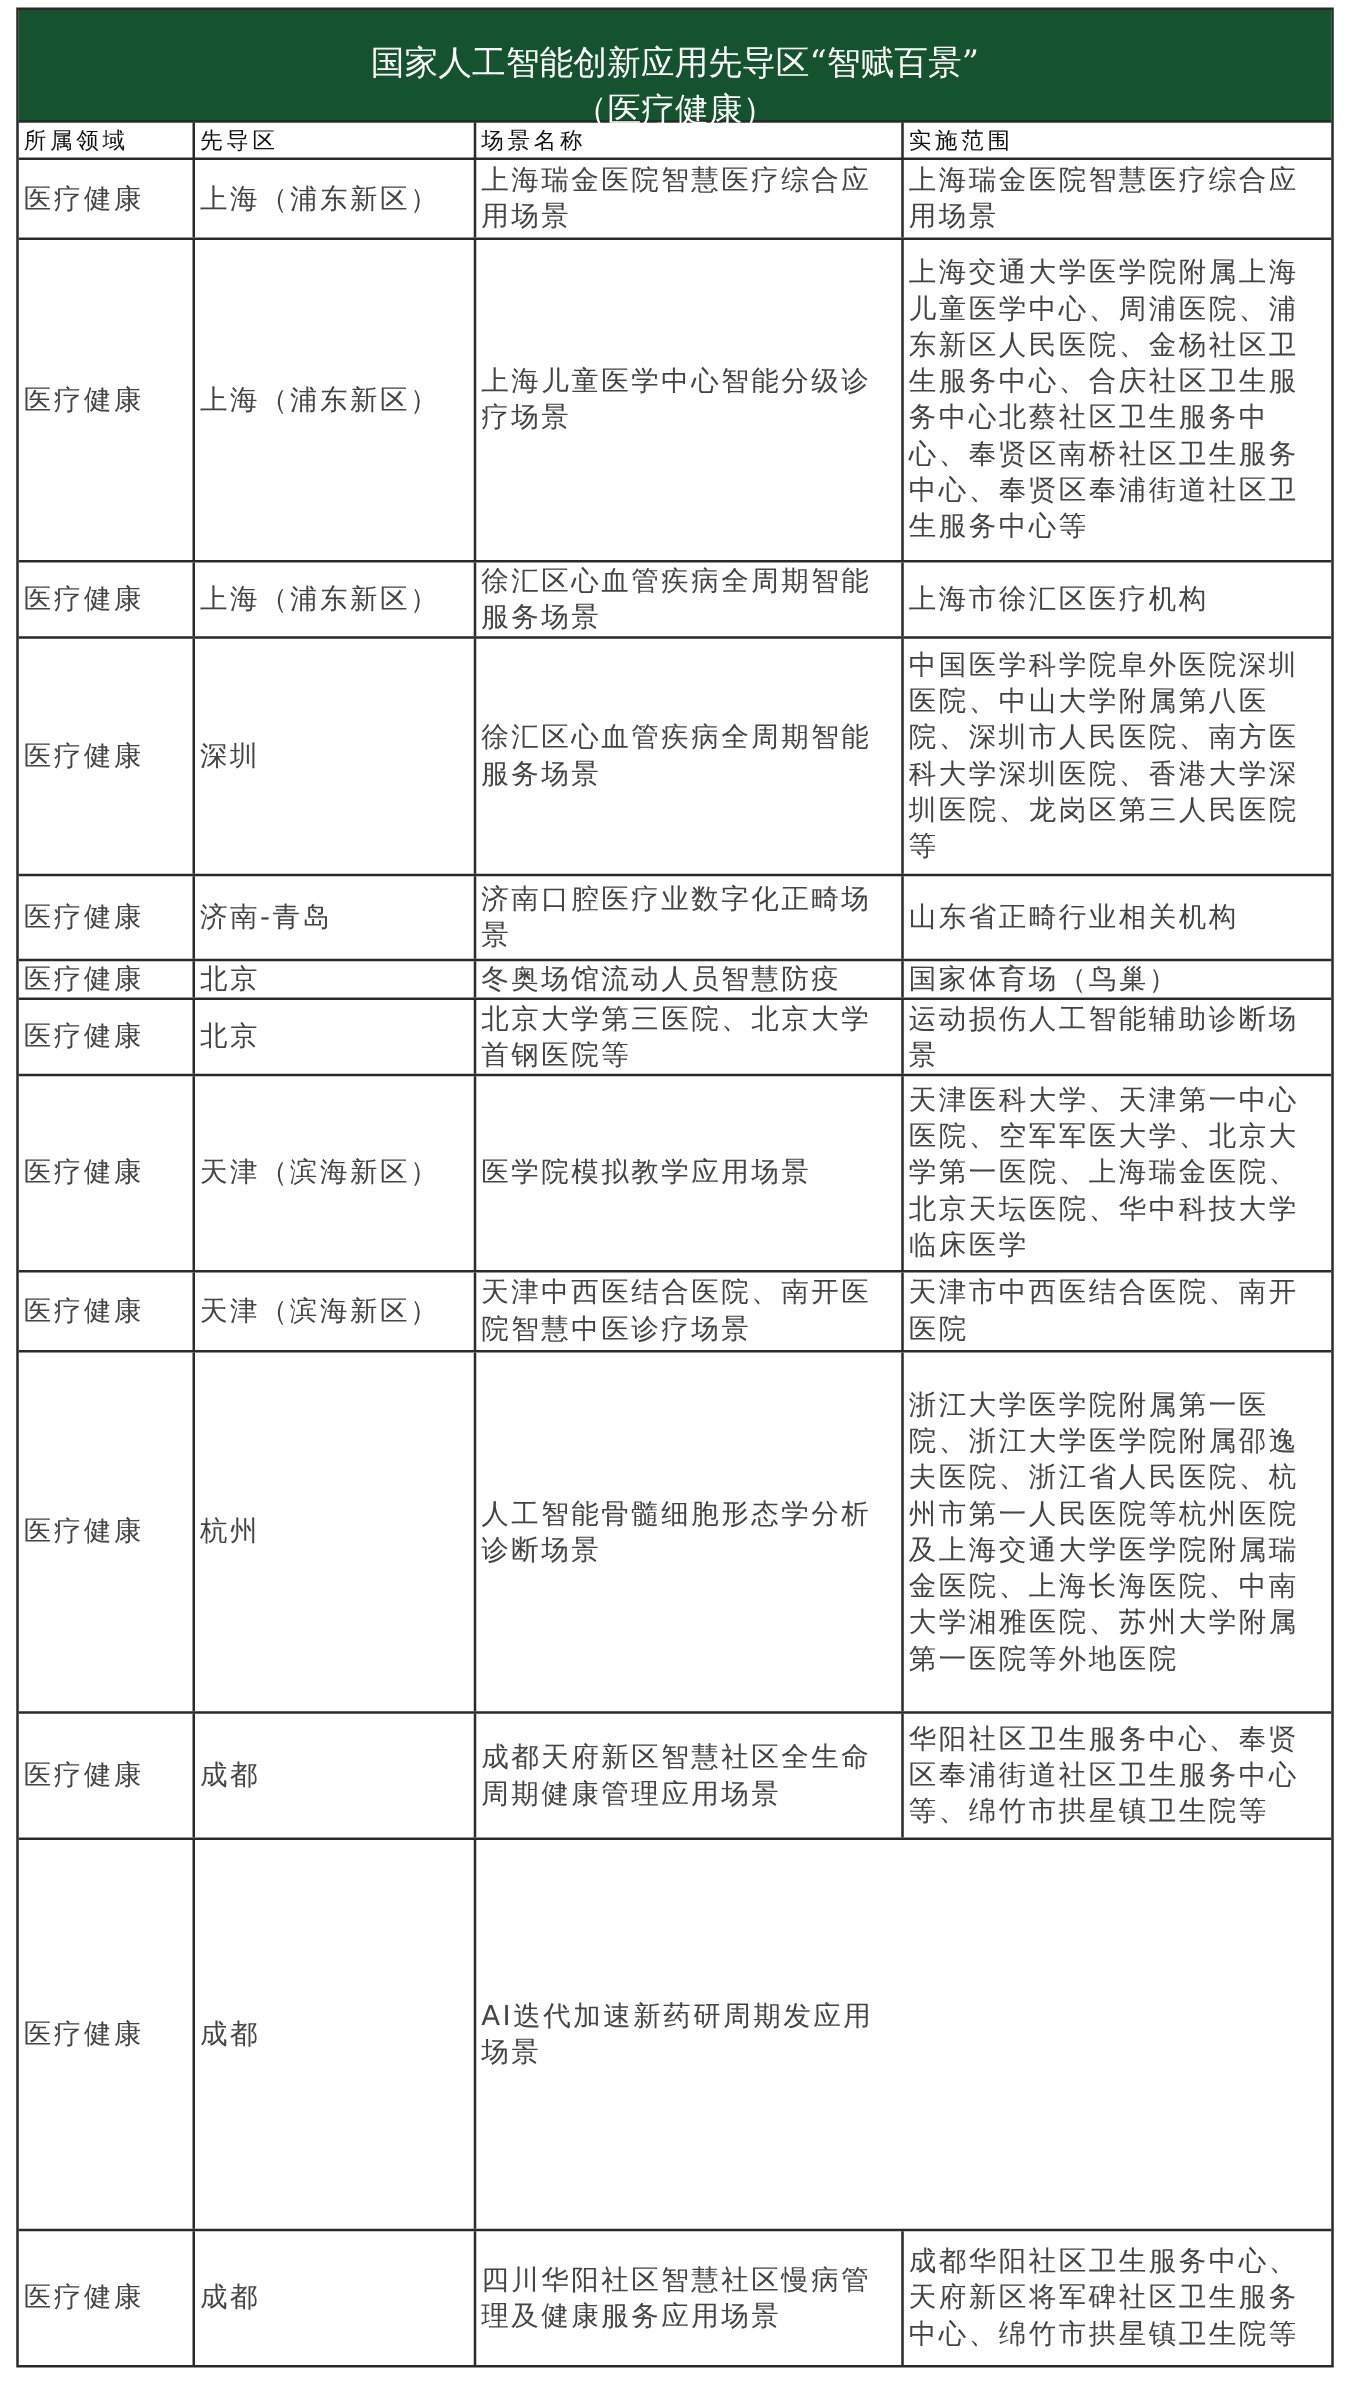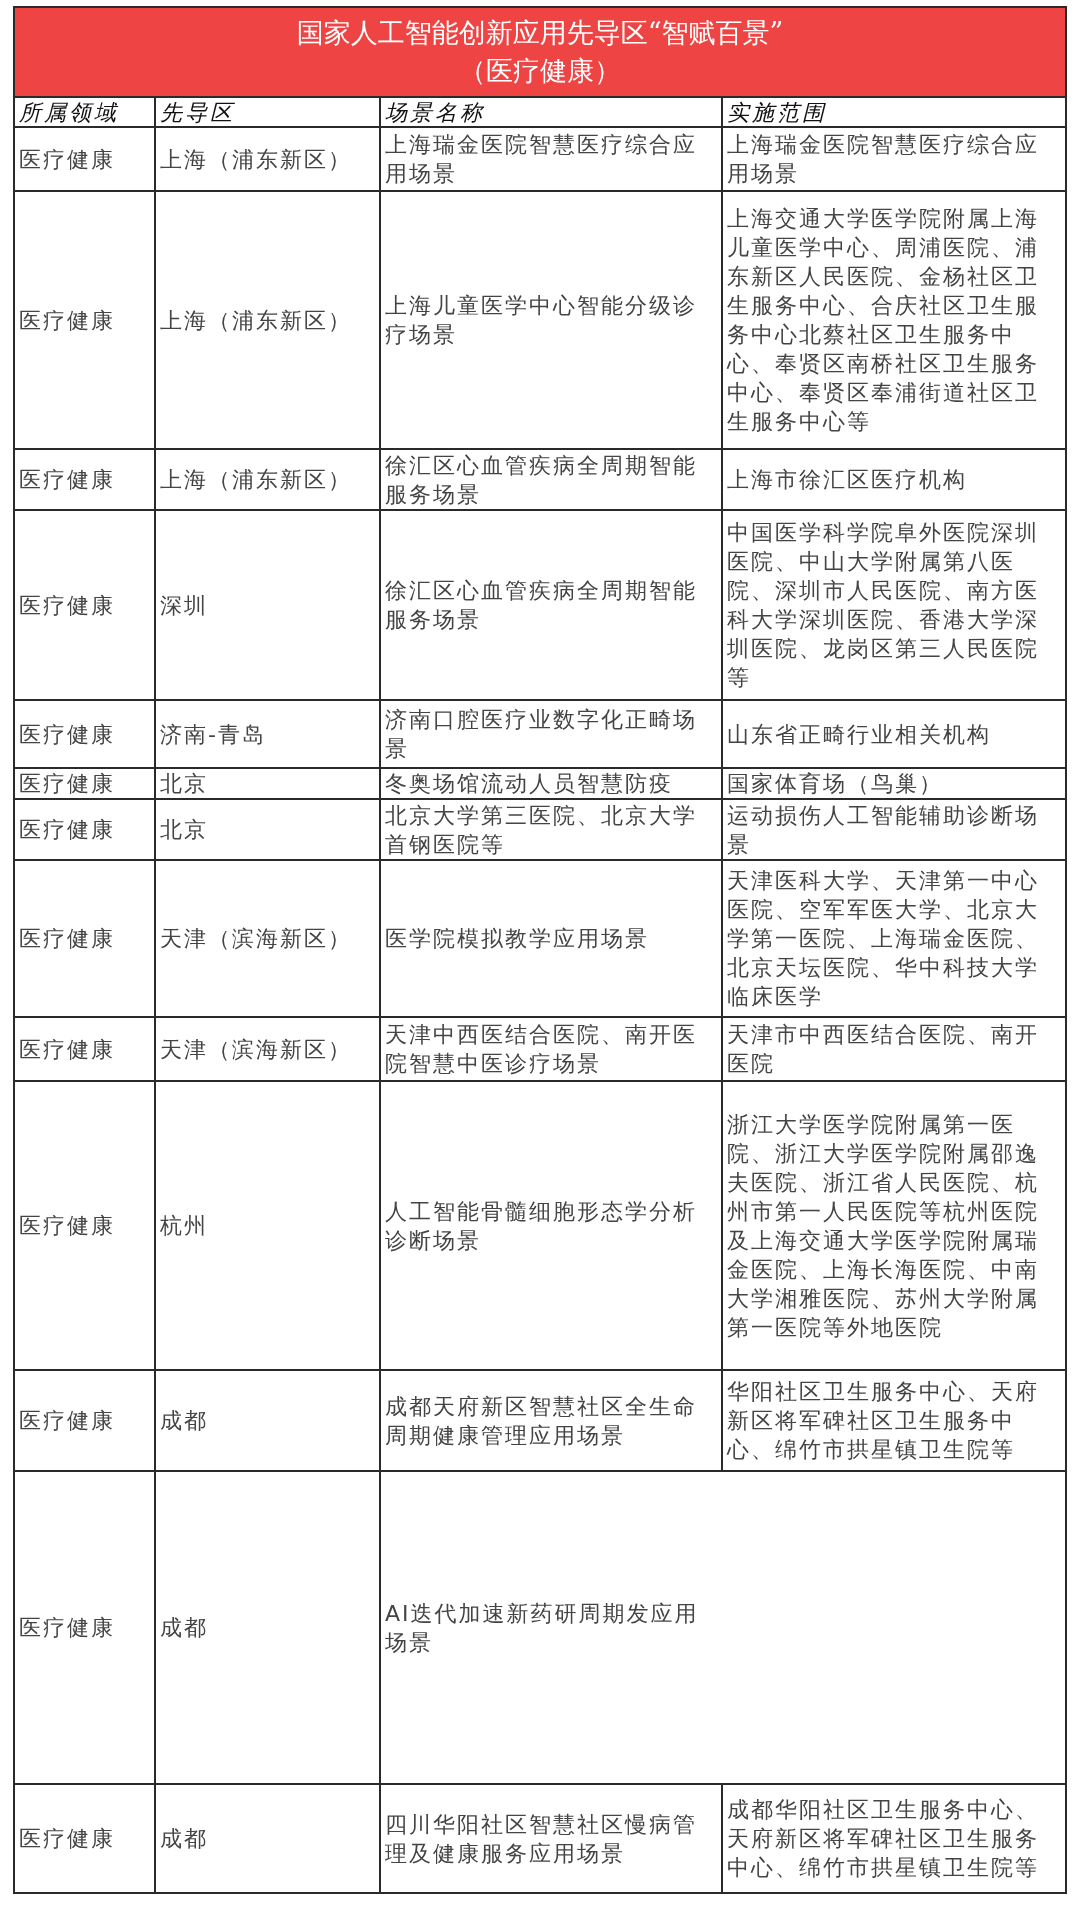--- a/index.html
+++ b/index.html
@@ -1,32 +1,32 @@
 <!DOCTYPE html>
 <html><head>
 <meta charset="utf-8">
 <style>
   html, body { margin: 0; padding: 0; background: #ffffff; }
   body { width: 1080px; height: 1918px; position: relative; overflow: hidden;
          font-family: "DejaVu Sans", "Liberation Sans", sans-serif; color: #333; }
   .tbl { position: absolute; left: 13px; top: 6px; width: 1054px;
          border: 2px solid #2a2a2a; box-sizing: border-box; }
-  .title { background: #ef4444; color: #ffffff; text-align: center;
+  .title { background: #14532d; color: #ffffff; text-align: center;
            height: 90px; border-bottom: 2px solid #2a2a2a; box-sizing: border-box;
            font-family: "DejaVu Serif", "Liberation Serif", serif; font-size: 27px;
-           line-height: 38px; padding-top: 6px; }
+           line-height: 38px; padding-top: 24px; }
   .row { display: grid; grid-template-columns: 141px 225px 342px 1fr;
          border-bottom: 2px solid #2a2a2a; box-sizing: border-box; }
   .row:last-child { border-bottom: none; }
   .cell { border-right: 2px solid #2a2a2a; padding: 0 4px; box-sizing: border-box;
           display: flex; align-items: center; font-size: 22px; line-height: 29px;
           letter-spacing: 2px; color: #444; }
   .cell:last-child { border-right: none; }
   .hdr .cell { font-family: "DejaVu Serif", "Liberation Serif", serif; color: #111;
-               font-size: 22px; letter-spacing: 3px; font-style: italic; }
+               font-size: 18px; letter-spacing: 3px; }
 </style>
 </head>
 <body>
 
 <div class="tbl">
   <div class="title">
     <div>国家人工智能创新应用先导区“智赋百景”</div>
     <div>（医疗健康）</div>
   </div>
   <div class="row hdr" style="height:30px">
@@ -93,21 +93,21 @@
       <div class="row" style="height: 289px;">
         <div class="cell">医疗健康</div>
         <div class="cell">杭州</div>
         <div class="cell">人工智能骨髓细胞形态学分析诊断场景</div>
         <div class="cell">浙江大学医学院附属第一医院、浙江大学医学院附属邵逸夫医院、浙江省人民医院、杭州市第一人民医院等杭州医院及上海交通大学医学院附属瑞金医院、上海长海医院、中南大学湘雅医院、苏州大学附属第一医院等外地医院</div>
       </div>
       <div class="row" style="height: 101px;">
         <div class="cell">医疗健康</div>
         <div class="cell">成都</div>
         <div class="cell">成都天府新区智慧社区全生命周期健康管理应用场景</div>
-        <div class="cell">华阳社区卫生服务中心、天府新区将军碑社区卫生服务中心、绵竹市拱星镇卫生院等</div>
+        <div class="cell">华阳社区卫生服务中心、奉贤区奉浦街道社区卫生服务中心等、绵竹市拱星镇卫生院等</div>
       </div>
       <div class="row" style="height: 313px;">
         <div class="cell">医疗健康</div>
         <div class="cell">成都</div>
         <div class="cell">AI迭代加速新药研周期发应用场景</div>
       </div>
       <div class="row" style="height: 107px;">
         <div class="cell">医疗健康</div>
         <div class="cell">成都</div>
         <div class="cell">四川华阳社区智慧社区慢病管理及健康服务应用场景</div>

